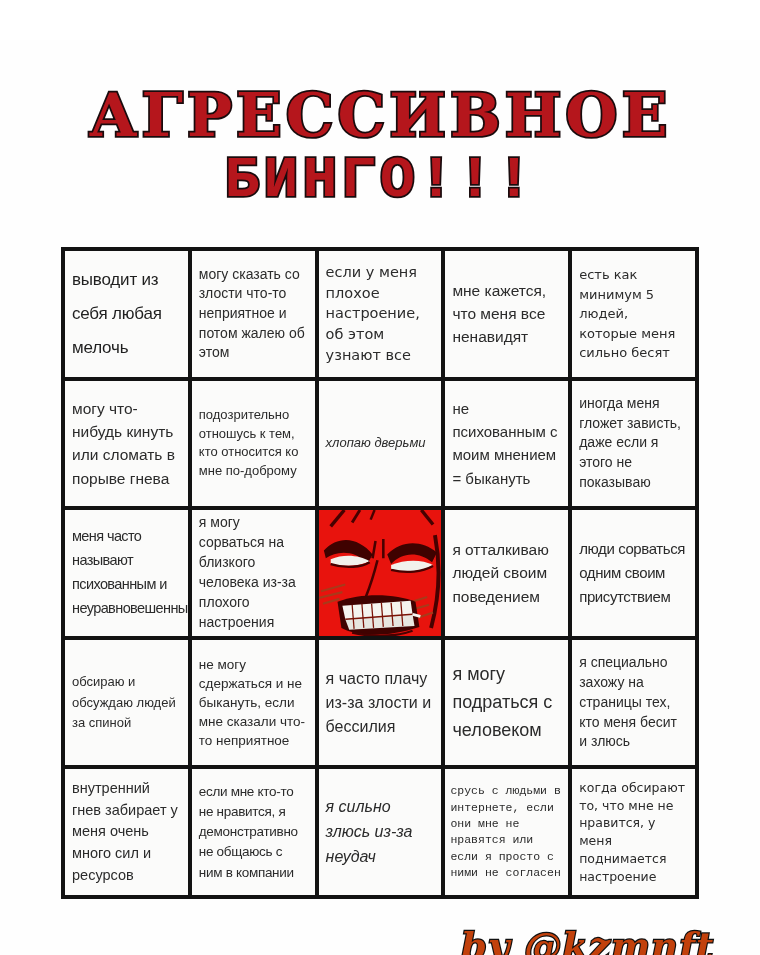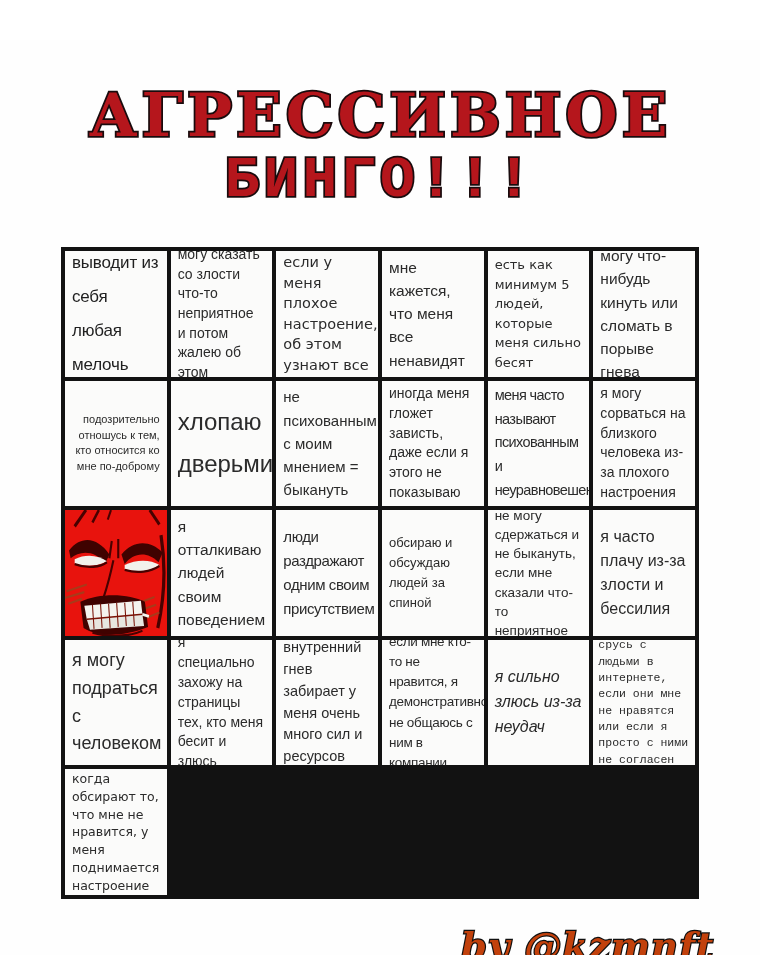--- a/index.html
+++ b/index.html
@@ -11,35 +11,35 @@
         font-family:"Liberation Sans",sans-serif;margin-top:40px;}
   
   .title{padding-top:42px;text-align:center;font-family:"DejaVu Serif",serif;font-weight:bold;
          color:var(--title-red);user-select:none;}
   .title .l1{display:block;font-size:60px;line-height:1.12;letter-spacing:4px;
              -webkit-text-stroke:3.5px var(--title-outline);paint-order:stroke fill;}
   .title .l2{display:block;font-size:58px;line-height:1.1;letter-spacing:4px;
              -webkit-text-stroke:3.5px var(--title-outline);paint-order:stroke fill;font-family:Liberation Mono, monospace;}
   
   .grid{width:634px;height:648px;margin:34px auto 0 auto;display:grid;
-        grid-template-columns:repeat(6,1fr);grid-template-rows:repeat(5,1fr);
+        grid-template-columns:repeat(5,1fr);grid-template-rows:repeat(5,1fr);
         border:2px solid var(--grid-border);background:var(--grid-border);}
   .cell{border:2px solid var(--grid-border);background:var(--cell-bg);
         display:flex;align-items:center;padding:5px 7px;color:var(--text);
         font-size:14px;line-height:1.42;overflow:hidden;}
   .cell .ct{display:block;width:100%;}
   
   .p0{font-size:17px;line-height:2.0;letter-spacing:-.2px;color:#1f1f1f;}
   .p1{line-height:1.4;}
   .p2{font-family:"DejaVu Sans",sans-serif;font-size:14.5px;line-height:1.42;}
   .p3{font-size:15.5px;line-height:1.5;}
   .p4{font-family:"DejaVu Sans",sans-serif;font-size:13px;line-height:1.5;}
   .p5{font-size:15.5px;line-height:1.5;}
-  .p6{font-size:11px;text-align:right;}
-  .p7{font-size:24px;line-height:1.75;}
+  .p6{font-size:13px;}
+  .p7{font-size:13px;line-height:1.75;font-style:italic;}
   .p8{font-size:15px;line-height:1.55;}
   .p10{font-size:14.5px;line-height:1.65;letter-spacing:-.6px;}
   .p13{font-size:15.5px;line-height:1.5;}
   .p14{font-size:15px;line-height:1.6;letter-spacing:-.4px;}
   .p15{font-size:13px;line-height:1.55;}
   .p16{font-size:13.5px;}
   .p17{font-size:16px;line-height:1.5;}
   .p18{font-size:18px;line-height:1.55;}
   .p20{font-size:14.5px;line-height:1.5;}
   .p21{font-size:13.5px;line-height:1.5;letter-spacing:-.3px;}
@@ -152,21 +152,21 @@
 
         <path d="M96,108 L104,110" stroke="#f5f4ef" stroke-width="3" fill="none"></path>
         <path d="M34,127 C56,132 80,131 96,125" stroke="#470100" stroke-width="2.4" fill="none"></path>
       </svg>
     </div>
 
     <div class="cell p13">
         <span class="ct">я отталкиваю людей своим поведением</span>
       </div>
     <div class="cell p14">
-        <span class="ct">люди раздражают одним своим присутствием</span>
+        <span class="ct">люди сорваться одним своим присутствием</span>
       </div>
 
     <div class="cell p15">
         <span class="ct">обсираю и обсуждаю людей за спиной</span>
       </div>
     <div class="cell p16">
         <span class="ct">не могу сдержаться и не быкануть, если мне сказали что-то неприятное</span>
       </div>
     <div class="cell p17">
         <span class="ct">я часто плачу из-за злости и бессилия</span>

